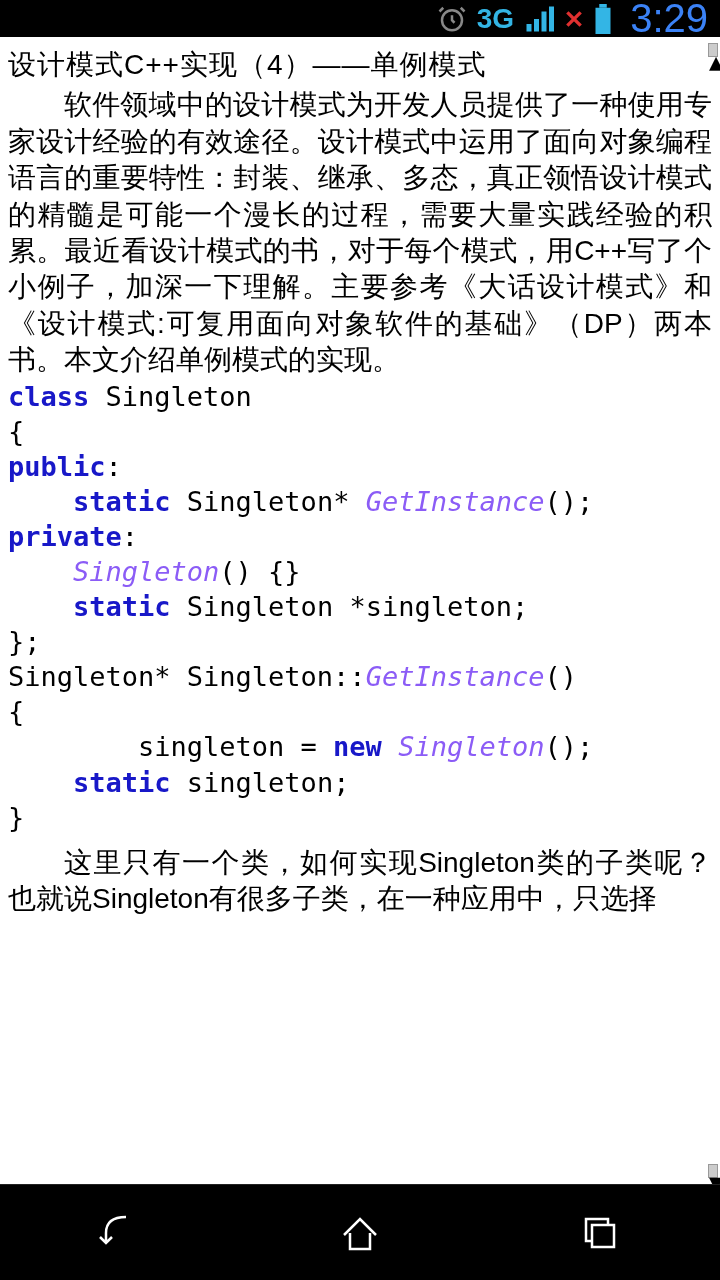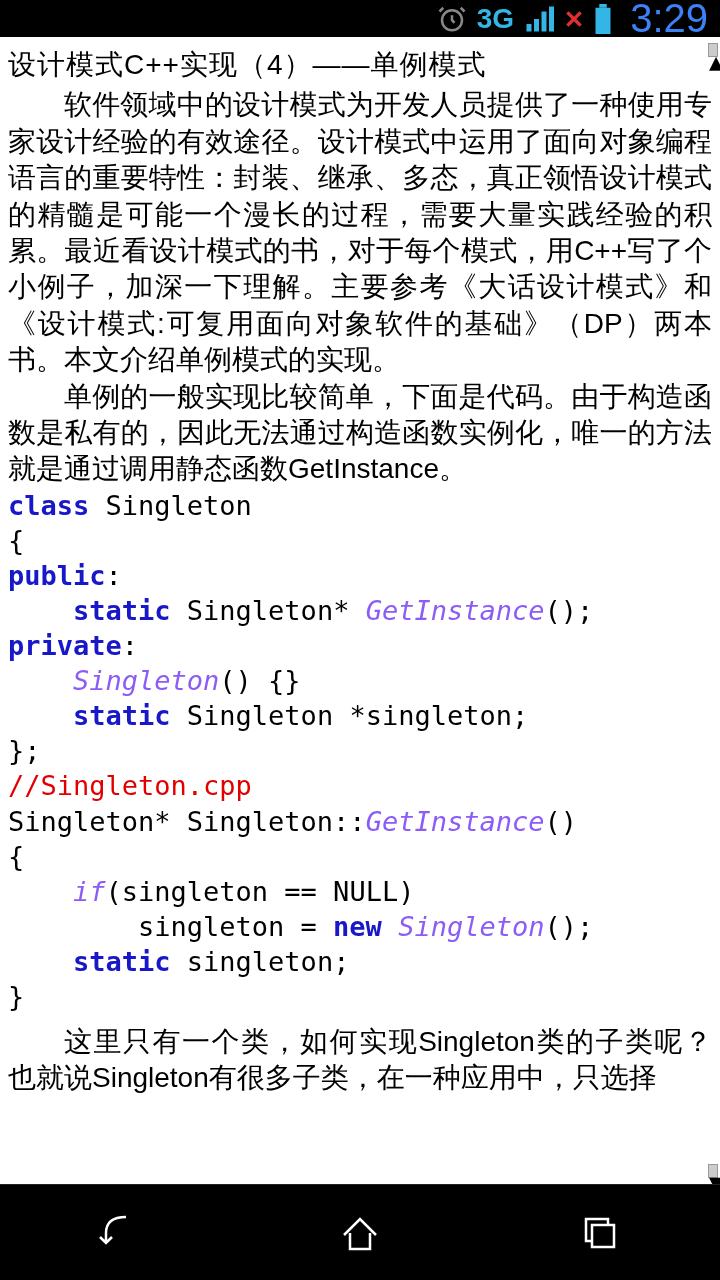--- a/index.html
+++ b/index.html
@@ -89,34 +89,31 @@
   </span>
   <span class="time">3:29</span>
 </div>
 
 <div class="content-area">
   <div class="scrollbar">▴</div>
   <div class="scrollbar bottom">▾</div>
 
   <div class="title">设计模式C++实现（4）——单例模式</div>
   <div class="para">软件领域中的设计模式为开发人员提供了一种使用专家设计经验的有效途径。设计模式中运用了面向对象编程语言的重要特性：封装、继承、多态，真正领悟设计模式的精髓是可能一个漫长的过程，需要大量实践经验的积累。最近看设计模式的书，对于每个模式，用C++写了个小例子，加深一下理解。主要参考《大话设计模式》和《设计模式:可复用面向对象软件的基础》（DP）两本书。本文介绍单例模式的实现。</div>
-  <div class="para">单例的一般实现比较简单，下面是代码。由于构造函数是私有的，因此无法通过构造函数实例化，唯一的方法就是通过调用静态函数GetInstance。</div>
 
   <div class="code-line"><span class="kw">class</span><span> Singleton</span></div>
   <div class="code-line">{</div>
   <div class="code-line"><span class="kw">public</span><span>:</span></div>
   <div class="code-line"><span>    </span><span class="kw">static</span><span> Singleton* </span><span class="kw-italic">GetInstance</span><span>();</span></div>
   <div class="code-line"><span class="kw">private</span><span>:</span></div>
   <div class="code-line"><span>    </span><span class="kw-italic">Singleton</span><span>() {}</span></div>
   <div class="code-line"><span>    </span><span class="kw">static</span><span> Singleton *singleton;</span></div>
   <div class="code-line">};</div>
-  <div class="code-line"><span class="comment">//Singleton.cpp</span></div>
   <div class="code-line"><span>Singleton* Singleton::</span><span class="kw-italic">GetInstance</span><span>()</span></div>
   <div class="code-line">{</div>
-  <div class="code-line"><span>    </span><span class="kw-italic">if</span><span>(singleton == NULL)</span></div>
   <div class="code-line"><span>        singleton = </span><span class="kw">new</span><span> </span><span class="kw-italic">Singleton</span><span>();</span></div>
   <div class="code-line"><span>    </span><span class="kw">static</span><span> singleton;</span></div>
   <div class="code-line">}</div>
 
   <div class="para" style="margin-top:10px">这里只有一个类，如何实现Singleton类的子类呢？也就说Singleton有很多子类，在一种应用中，只选择</div>
 </div>
 
 <div class="nav-bar">
   <div class="nav-btn">
     <svg viewBox="0 0 48 48">

